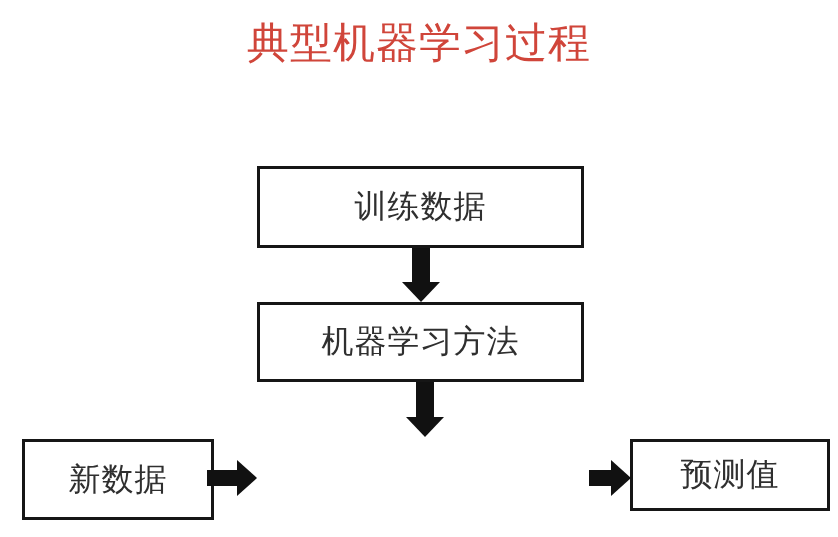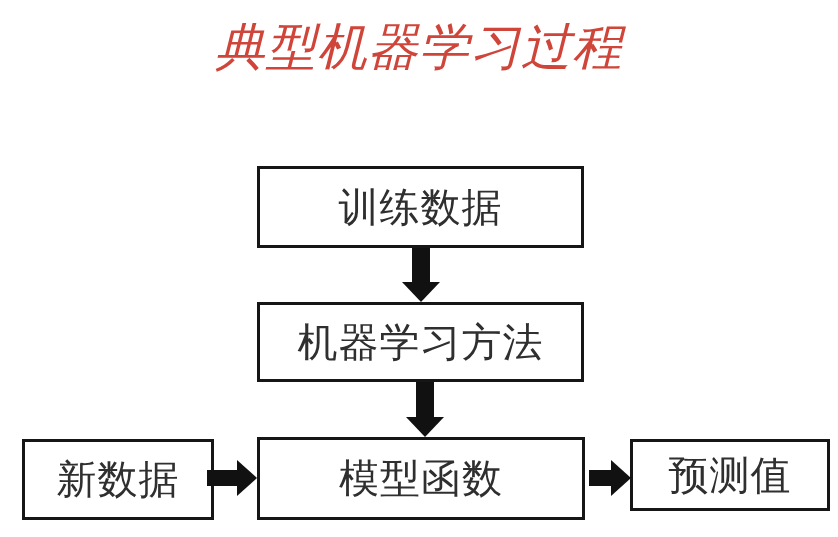--- a/index.html
+++ b/index.html
@@ -14,36 +14,35 @@
     height: 537px;
     background: #ffffff;
     overflow: hidden;
   }
   .diagram-title {
     position: absolute;
     left: 0;
     top: 20px;
     width: 838px;
     text-align: center;
-    font-size: 50px;
+    font-size: 42px;
     line-height: 1.1;
     letter-spacing: 1px;
     color: #d0453a;
     font-weight: 400;
-    font-style: italic;
   }
   .node {
     position: absolute;
     box-sizing: border-box;
     background: #ffffff;
     border: 3px solid #161616;
     display: flex;
     align-items: center;
     justify-content: center;
-    font-size: 40px;
+    font-size: 32px;
     color: #2f2f2f;
     letter-spacing: 1px;
     white-space: nowrap;
   }
   #node-training   { left: 257px; top: 166px; width: 327px; height: 82px; }
   #node-method     { left: 257px; top: 302px; width: 327px; height: 80px; text-align: right; }
   #node-model      { left: 257px; top: 437px; width: 328px; height: 83px; }
   #node-newdata    { left: 22px;  top: 439px; width: 192px; height: 81px; }
   #node-prediction { left: 630px; top: 439px; width: 200px; height: 72px; }
 
@@ -84,21 +83,20 @@
 <body>
 
 <div id="canvas">
 
   <div class="diagram-title">典型机器学习过程</div>
 
   <div class="node" id="node-training">训练数据</div>
 
   <div class="node" id="node-method">机器学习方法</div>
 
-  <div class="node" id="node-model">模型函数</div>
 
   <div class="node" id="node-newdata">新数据</div>
 
   <div class="node" id="node-prediction">预测值</div>
 
   <div class="arrow arrow-down" id="arrow-train-method">
     <div class="shaft"></div>
     <div class="head"></div>
   </div>
 

